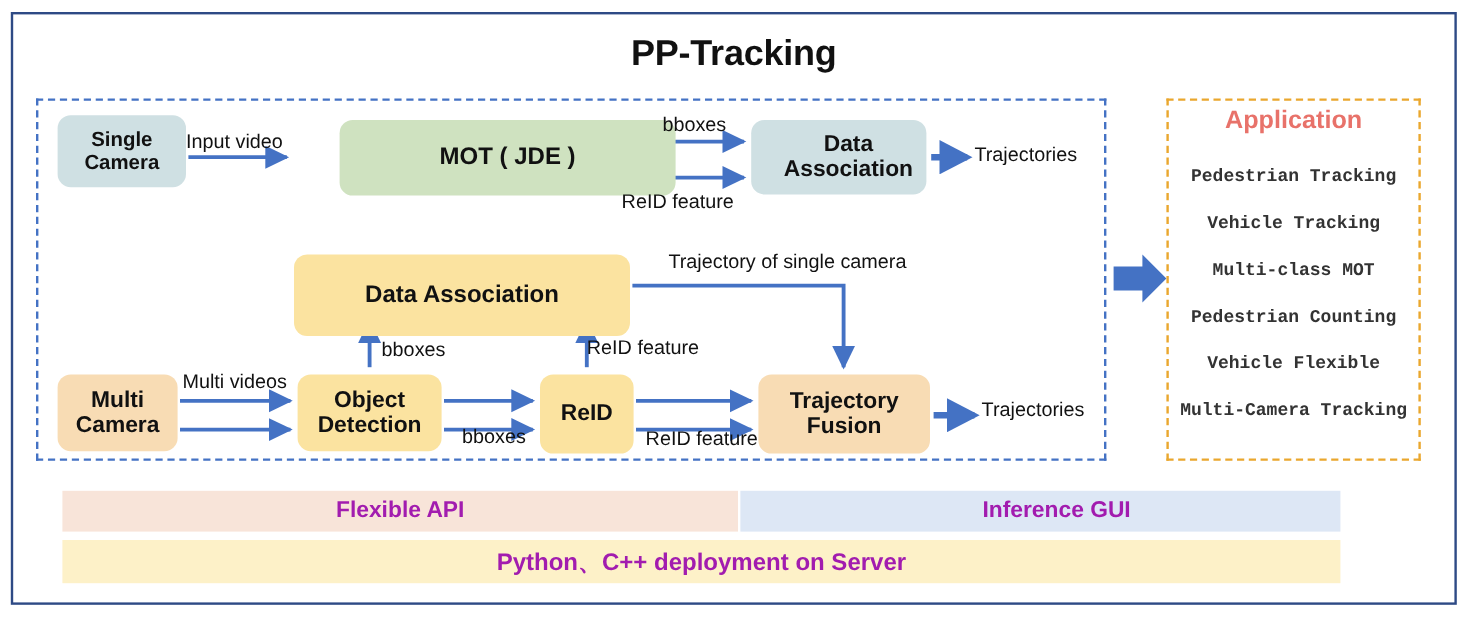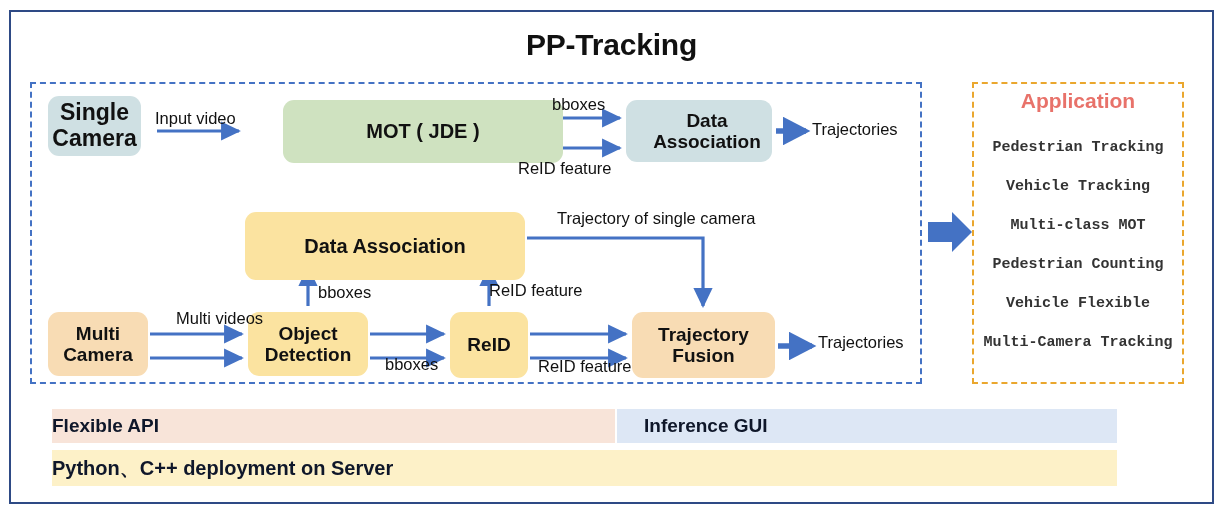--- a/index.html
+++ b/index.html
@@ -28,53 +28,53 @@
 
   
   .node{border-radius:11px;display:flex;align-items:center;justify-content:center;
         text-align:center;font-weight:bold;line-height:1.12;color:#111;}
   .node.blue{background:#cfe0e3;}
   .node.green{background:#cfe2c0;}
   .node.yellow{background:#fbe3a0;}
   .node.peach{background:#f8dcb4;}
 
   
-  #node-single-camera{left:48px;top:96px;width:93px;height:60px;font-size:23px;}
+  #node-single-camera{left:48px;top:96px;width:107px;height:60px;font-size:17px;}
   #node-mot-jde{left:245px;top:100px;width:280px;height:63px;font-size:20px;margin-left:38px;}
   #node-data-association-single{left:626px;top:100px;width:146px;height:62px;font-size:19px;padding-left:16px;}
   #node-data-association-multi{left:245px;top:212px;width:280px;height:68px;font-size:20px;}
   #node-multi-camera{left:48px;top:312px;width:100px;height:64px;font-size:19px;}
   #node-object-detection{left:248px;top:312px;width:120px;height:64px;font-size:19px;}
   #node-reid{left:450px;top:312px;width:78px;height:66px;font-size:19px;}
   #node-trajectory-fusion{left:632px;top:312px;width:143px;height:66px;font-size:19px;}
 
   
   .edge-label{font-size:16.5px;color:#111;white-space:nowrap;}
   #label-input-video{left:155px;top:109px;}
   #label-bboxes-1{left:552px;top:95px;}
   #label-reid-feature-1{left:518px;top:159px;}
   #label-trajectories-1{left:812px;top:120px;}
   #label-traj-single-cam{left:557px;top:209px;}
   #label-bboxes-2{left:318px;top:283px;}
   #label-reid-feature-2{left:489px;top:281px;}
-  #label-multi-videos{left:152px;top:309px;margin-left:24px;}
+  #label-multi-videos{left:152px;top:309px;}
   #label-bboxes-3{left:385px;top:355px;}
   #label-reid-feature-3{left:538px;top:357px;}
   #label-trajectories-2{left:818px;top:333px;}
 
   
   #application-title{left:972px;top:89px;width:212px;text-align:center;
       font-size:21px;font-weight:bold;color:#e8726a;}
   #application-list{left:972px;top:128px;width:212px;font-family:Liberation Mono, monospace;}
   .app-item{font-size:15px;font-weight:bold;text-align:center;color:#333;
       height:39px;line-height:39px;white-space:nowrap;}
 
   
-  .bar{display:flex;align-items:center;justify-content:flex-start;
-       font-weight:bold;color:#0f172a;}
+  .bar{display:flex;align-items:center;justify-content:center;
+       font-weight:bold;color:#a21caf;}
   #bar-flexible-api{left:52px;top:409px;width:563px;height:34px;
       background:#f8e4d9;font-size:19px;}
   #bar-inference-gui{left:617px;top:409px;width:500px;height:34px;
       background:#dde7f5;font-size:19px;padding-left:27px;}
   #bar-deployment{left:52px;top:450px;width:1065px;height:36px;
       background:#fdf1c8;font-size:20px;}
 
   
   #arrows{position:absolute;left:0;top:0;width:1224px;height:514px;
           pointer-events:none;}

